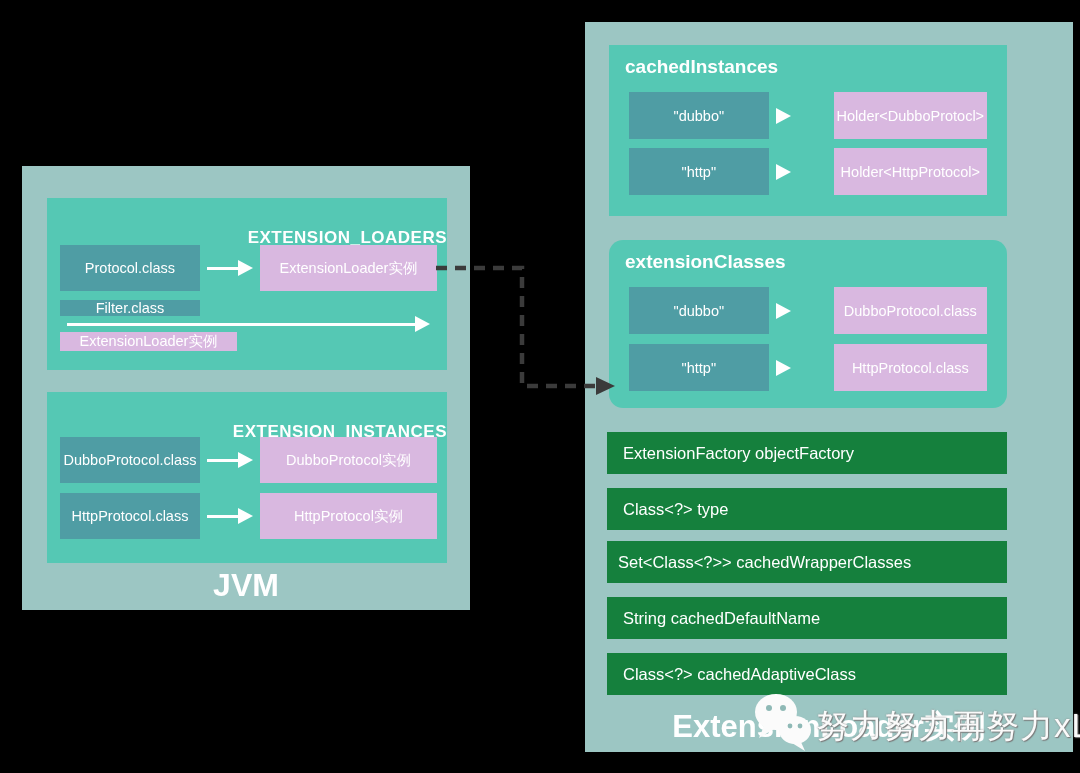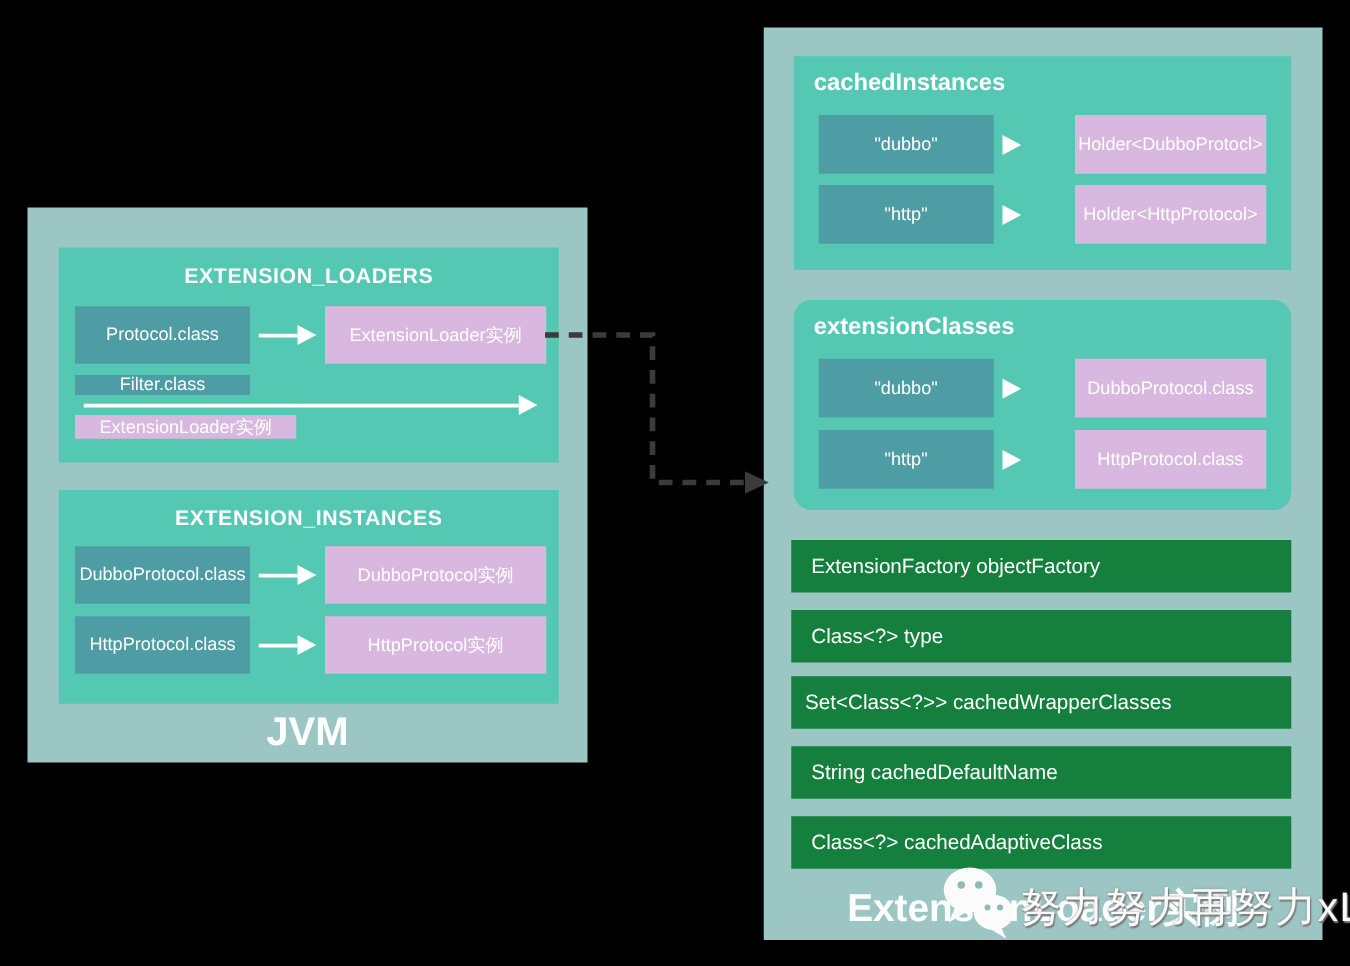--- a/index.html
+++ b/index.html
@@ -2,25 +2,25 @@
 <html><head>
 <meta charset="utf-8">
 <style>
   html,body{margin:0;padding:0;background:#000;}
   #canvas{
     position:relative;width:1080px;height:773px;background:#000;overflow:hidden;
     font-family:"Liberation Sans","DejaVu Sans",sans-serif;color:#fff;
   }
   .panel{position:absolute;background:#9cc6c3;}
   #jvm-panel{left:22px;top:166px;width:448px;height:444px;}
-  #loader-panel{left:611px;top:22px;width:447px;height:730px;}
+  #loader-panel{left:585px;top:22px;width:488px;height:730px;}
 
   .map-box{position:absolute;background:#55c8b4;}
   .map-title{font-weight:bold;font-size:17px;letter-spacing:.5px;}
-  .map-title.centered{text-align:center;padding-top:13px;}
+  .map-title.centered{text-align:right;padding-top:30px;}
   .map-title.leftward{text-align:left;padding:11px 0 0 16px;font-size:19px;letter-spacing:0;}
 
   .map-row{position:absolute;display:flex;align-items:stretch;}
   .kbox,.vbox{display:flex;align-items:center;justify-content:center;
     font-size:14.5px;white-space:nowrap;}
   .kbox{background:#4f9da4;}
   .vbox{background:#d9b8e0;}
 
   .arrow{flex:1;display:flex;align-items:center;margin:0 7px;}
   .arrow .shaft{flex:1;height:3px;background:#fff;}

